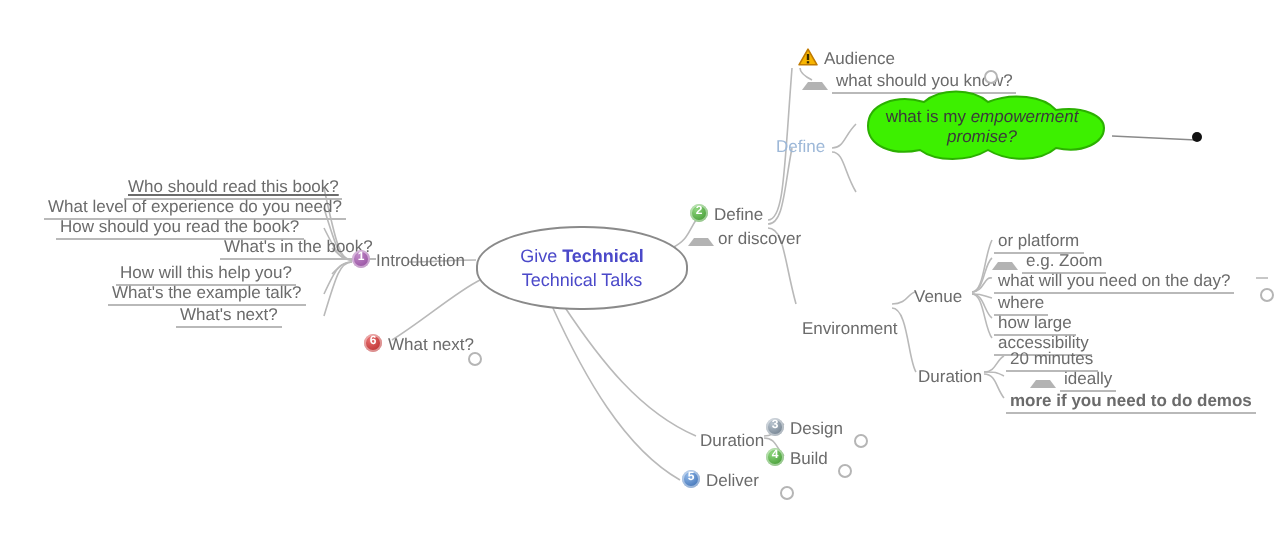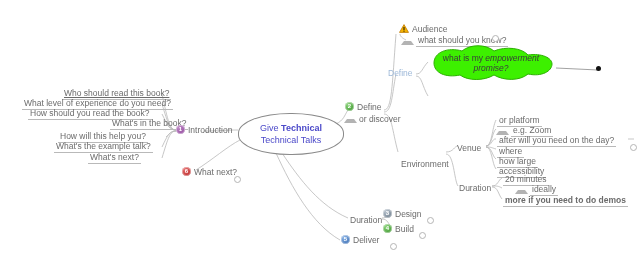--- a/index.html
+++ b/index.html
@@ -205,21 +205,21 @@
   <div class="node" style="left:455px;top:142px;">
     <span class="txt plain">Venue</span>
   </div>
   <div class="node" style="left:497px;top:115px;">
     <span class="leaf">or platform</span>
   </div>
   <div class="node" style="left:496px;top:125px;">
     <span class="caret"></span><span class="leaf">e.g. Zoom</span>
   </div>
   <div class="node" style="left:497px;top:135px;">
-    <span class="leaf">after will you need on the day?</span>
+    <span class="leaf">what will you need on the day?</span>
   </div>
   <div class="hollow" style="left:630px;top:144px;"></div>
   <div class="node" style="left:497px;top:146px;">
     <span class="leaf">where</span>
   </div>
   <div class="node" style="left:497px;top:156px;">
     <span class="leaf">how large</span>
   </div>
   <div class="node" style="left:497px;top:166px;">
     <span class="leaf">accessibility</span>

